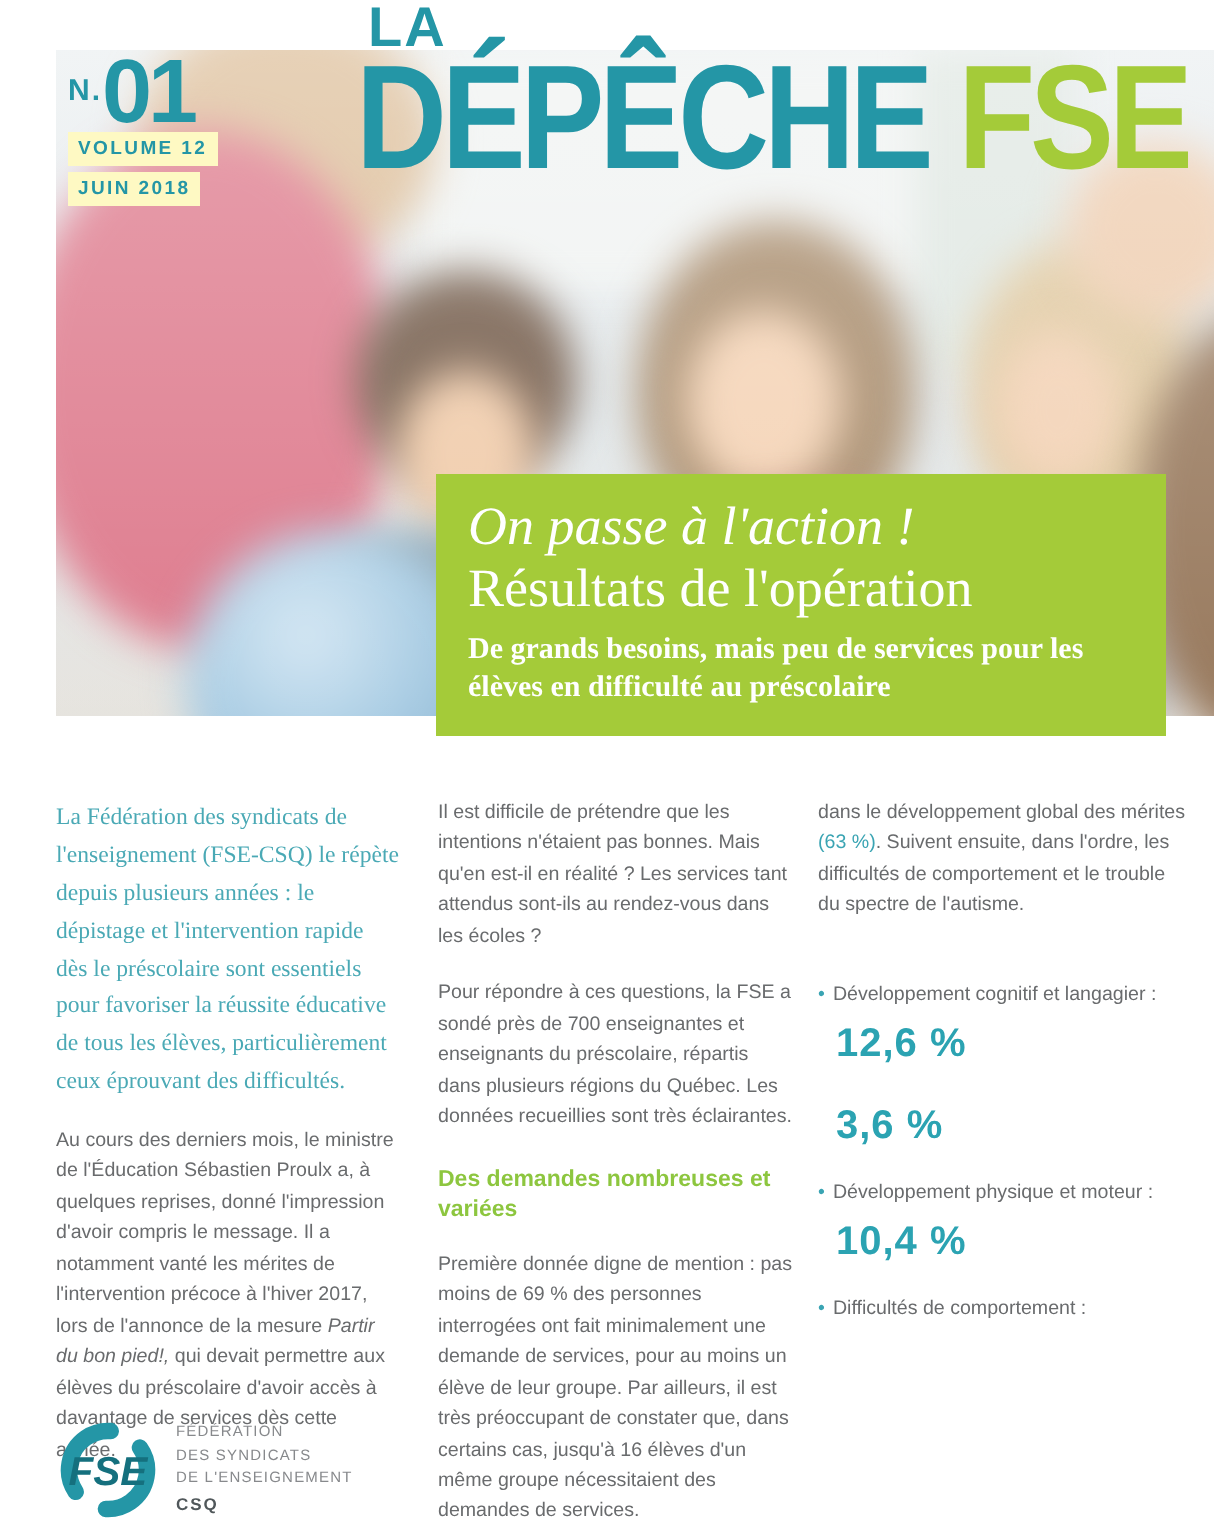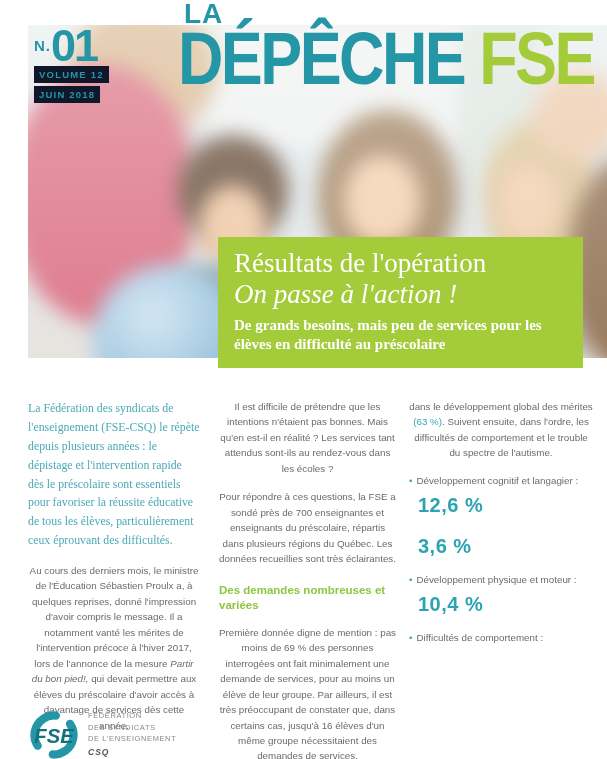--- a/index.html
+++ b/index.html
@@ -36,52 +36,52 @@
   .ph-right-shirt{left:445px;top:235px;width:130px;height:110px;background:#b9bcc0;}
   .ph-far-hand{left:505px;top:45px;width:90px;height:90px;background:#ecc6a4;}
   .ph-far-head{left:540px;top:130px;width:130px;height:220px;background:#8a6747;}
   .ph-light{position:absolute;inset:0;background:linear-gradient(180deg,rgba(255,255,255,.38),rgba(255,255,255,.12));}
 
   
   .issue{position:absolute;left:34px;top:28px;z-index:5;}
   .issue-number{display:flex;align-items:flex-end;color:#2496a6;}
   .issue-prefix{font-size:15px;font-weight:bold;padding-bottom:9px;letter-spacing:1px;}
   .issue-big{font-size:45px;font-weight:bold;letter-spacing:-2px;line-height:0.78;text-align:right;}
-  .issue-label{display:table;background:#0f172a;color:#2496a6;font-size:9.5px;font-weight:bold;
+  .issue-label{display:table;background:#fef9c3;color:#2496a6;font-size:9.5px;font-weight:bold;
                letter-spacing:1.2px;padding:3px 5px;margin-top:3px;}
 
   
   .feature{position:absolute;left:218px;top:237px;width:365px;height:131px;background:#a4cb39;
            z-index:3;box-sizing:border-box;padding:11px 16px;color:#ffffff;}
   .feature-title{font-family:"Liberation Serif",serif;font-size:27px;line-height:1.14;font-weight:normal;}
   .feature-title-italic{font-style:italic;}
   .feature-sub{font-family:"Liberation Serif",serif;font-size:15px;font-weight:bold;line-height:1.32;
                margin-top:6px;max-width:330px;}
 
   
   .col{position:absolute;top:399px;color:#696b6d;font-size:9.8px;line-height:1.58;}
   .col1{left:28px;width:172px;}
   .col2{left:219px;width:177px;}
   .col3{left:409px;width:184px;}
   .lead{font-family:"Liberation Serif",serif;color:#4aa9b5;font-size:11.8px;line-height:1.6;}
-  .para{margin-top:13px;text-align:center;}
+  .para{margin-top:13px;}
   .para:first-child{margin-top:0;}
   .italic{font-style:italic;}
   .green-heading{color:#8dc63f;font-weight:bold;font-size:11.5px;line-height:1.35;
                  margin-top:16px;margin-bottom:11px;}
   .hl-teal{color:#3aa4b3;}
-  .stats{margin-top:12px;}
+  .stats{margin-top:29px;}
   .stat{margin-bottom:9px;}
   .stat-label .bullet{color:#3aa4b3;margin-right:4px;}
   .stat-value{color:#2ba3b2;font-weight:bold;font-size:20px;letter-spacing:.5px;margin:2px 0 0 9px;}
 
   
   .footer{position:absolute;left:30px;top:710px;display:flex;align-items:center;gap:10px;}
   .logo-text{font-size:7.5px;color:#87898c;letter-spacing:.6px;line-height:1.55;}
-  .logo-csq{font-size:8.5px;font-weight:bold;color:#50575a;letter-spacing:1px;margin-top:1px;font-style:italic;}
+  .logo-csq{font-size:8.5px;font-weight:bold;color:#50575a;letter-spacing:1px;margin-top:1px;}
 </style>
 </head>
 <body>
 
 <div class="page">
 
   <div class="tagline">S'INFORMER POUR AGIR ENSEMBLE</div>
 
   <div class="photo">
     <div class="ph-board"></div>
@@ -111,22 +111,22 @@
   <div class="issue">
     <div class="issue-number">
       <span class="issue-prefix">N.</span>
       <span class="issue-big">01</span>
     </div>
     <div class="issue-label">VOLUME 12</div>
     <div class="issue-label">JUIN 2018</div>
   </div>
 
   <div class="feature">
+    <div class="feature-title feature-title-italic">On passe à l'action !</div>
     <div class="feature-title">Résultats de l'opération</div>
-    <div class="feature-title feature-title-italic">On passe à l'action !</div>
     <div class="feature-sub">De grands besoins, mais peu de services pour les élèves en difficulté au préscolaire</div>
   </div>
 
   <div class="col col1">
     <p class="lead" style="margin:0;">La Fédération des syndicats de l'enseignement (FSE-CSQ) le répète depuis plusieurs années : le dépistage et l'intervention rapide dès le préscolaire sont essentiels pour favoriser la réussite éducative de tous les élèves, particulièrement ceux éprouvant des difficultés.</p>
     <p class="para" style="margin-bottom:0;"><span>Au cours des derniers mois, le ministre de l'Éducation Sébastien Proulx a, à quelques reprises, donné l'impression d'avoir compris le message. Il a notamment vanté les mérites de l'intervention précoce à l'hiver 2017, lors de l'annonce de la mesure </span><span class="italic">Partir du bon pied!,</span><span> qui devait permettre aux élèves du préscolaire d'avoir accès à davantage de services dès cette année.</span></p>
   </div>
 
   <div class="col col2">
     <p class="para" style="margin:0;">Il est difficile de prétendre que les intentions n'étaient pas bonnes. Mais qu'en est-il en réalité ? Les services tant attendus sont-ils au rendez-vous dans les écoles ?</p>

